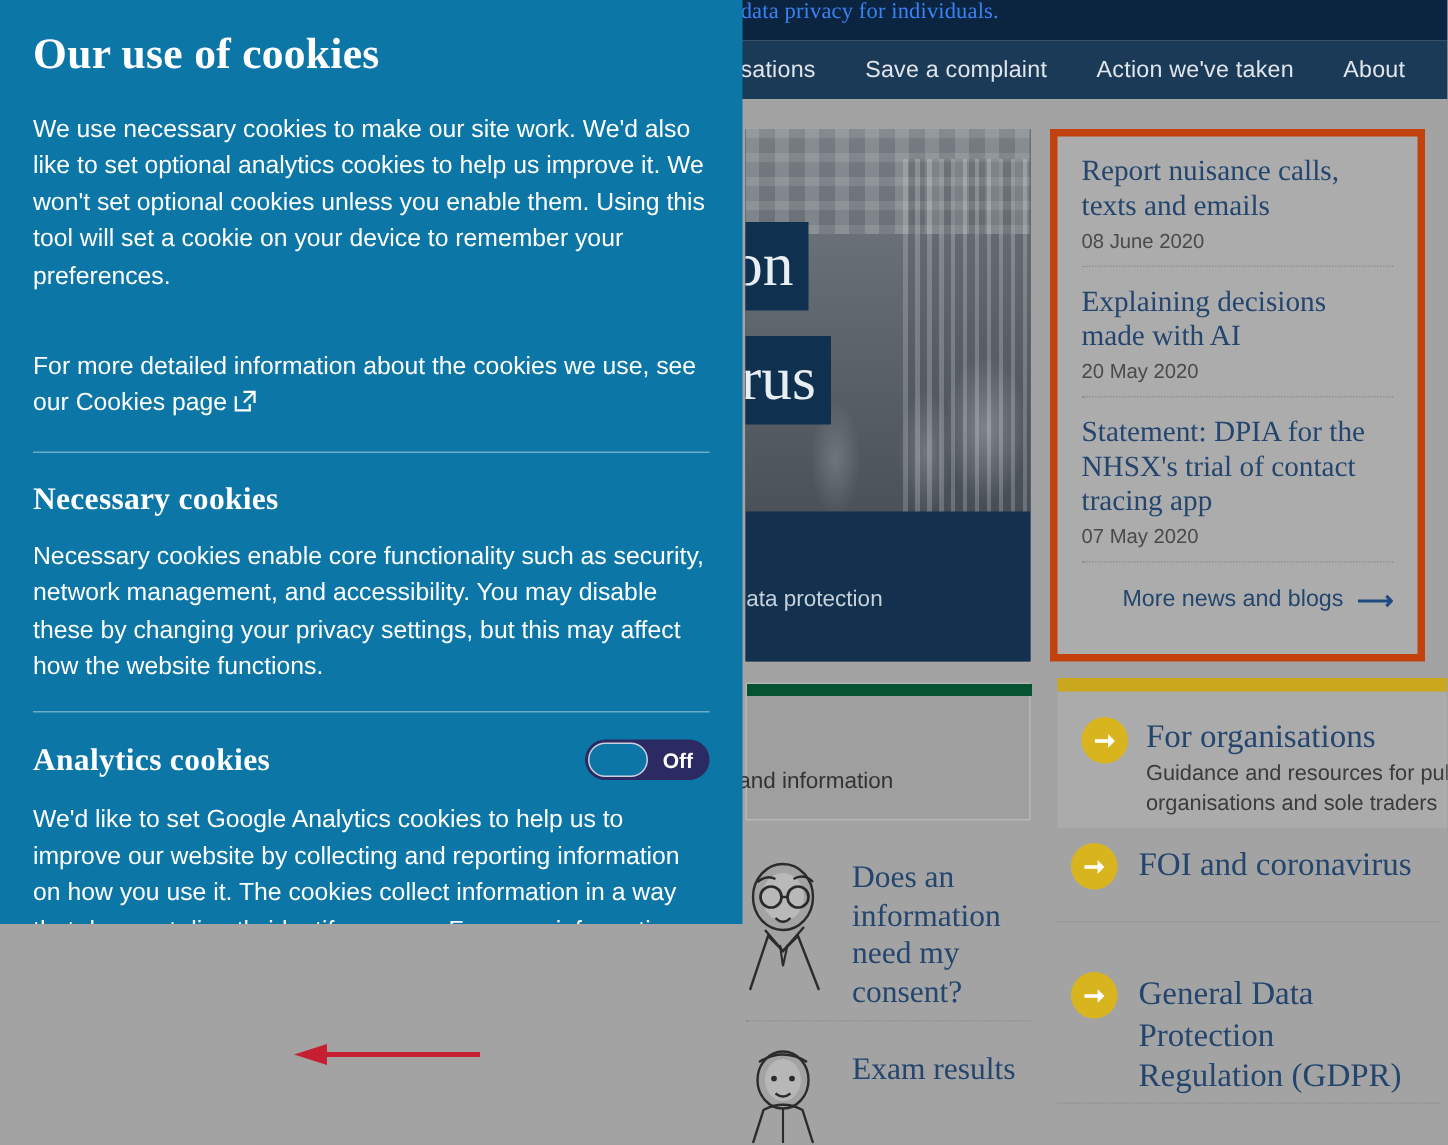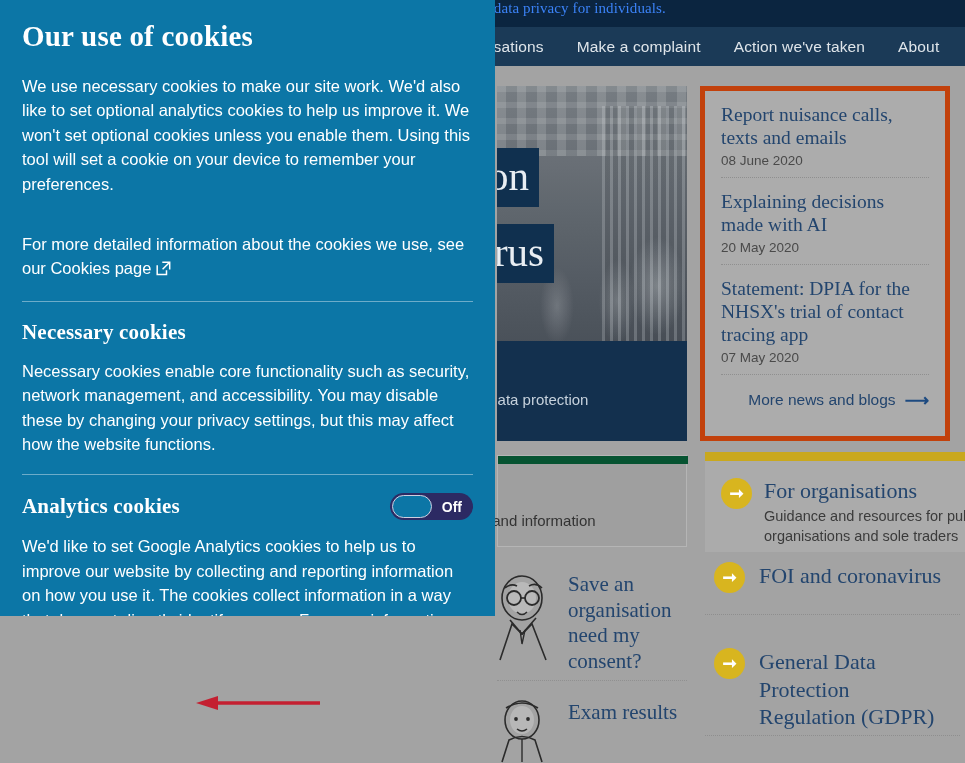--- a/index.html
+++ b/index.html
@@ -223,21 +223,21 @@
 
   <div id="site">
 
     <div class="topstrip">
       <div class="tagline">and data privacy for individuals.</div>
     </div>
 
     <div class="navbar">
       <div class="navitems">
         <span>isations</span>
-        <span>Make a complaint</span>
+        <span>Save a complaint</span>
         <span>Action we've taken</span>
         <span>About</span>
       </div>
     </div>
 
     <div class="pagebg"></div>
 
     <div class="hero">
       <div class="photo"></div>
       <div class="hl hl1">ction</div>
@@ -305,21 +305,21 @@
         <circle cx="22" cy="26" r="7" fill="none" stroke="#2b2b2b" stroke-width="1.8"></circle>
         <circle cx="40" cy="26" r="7" fill="none" stroke="#2b2b2b" stroke-width="1.8"></circle>
         <line x1="29" y1="26" x2="33" y2="26" stroke="#2b2b2b" stroke-width="1.6"></line>
         <path d="M13 16 q6 -5 12 -2" fill="none" stroke="#2b2b2b" stroke-width="1.6"></path>
         <path d="M37 14 q7 -4 13 2" fill="none" stroke="#2b2b2b" stroke-width="1.6"></path>
         <path d="M25 40 q5 5 10 0" fill="none" stroke="#2b2b2b" stroke-width="1.6"></path>
         <path d="M18 48 L30 62 L44 46" fill="none" stroke="#2b2b2b" stroke-width="1.6"></path>
         <path d="M8 88 L20 52 L30 62 L40 52 L54 88" fill="none" stroke="#2b2b2b" stroke-width="1.6"></path>
         <path d="M28 58 L30 72 L33 58" fill="none" stroke="#2b2b2b" stroke-width="1.4"></path>
       </svg>
-      <div class="ptxt">Save an organisation need my consent?</div>
+      <div class="ptxt">Does an information need my consent?</div>
     </div>
 
     <div class="pitem p2">
       <svg class="person" width="62" height="63" viewBox="0 0 62 63">
         <ellipse cx="30" cy="20" rx="17" ry="19" fill="none" stroke="#2b2b2b" stroke-width="1.6"></ellipse>
         <ellipse cx="30" cy="20" rx="12" ry="14" fill="#c8c8c8" opacity=".55"></ellipse>
         <circle cx="24" cy="19" r="1.9" fill="#2b2b2b"></circle>
         <circle cx="36" cy="19" r="1.9" fill="#2b2b2b"></circle>
         <path d="M25 29 q5 4 10 0" fill="none" stroke="#2b2b2b" stroke-width="1.5"></path>
         <path d="M14 8 q16 -10 32 0" fill="none" stroke="#2b2b2b" stroke-width="1.6"></path>

